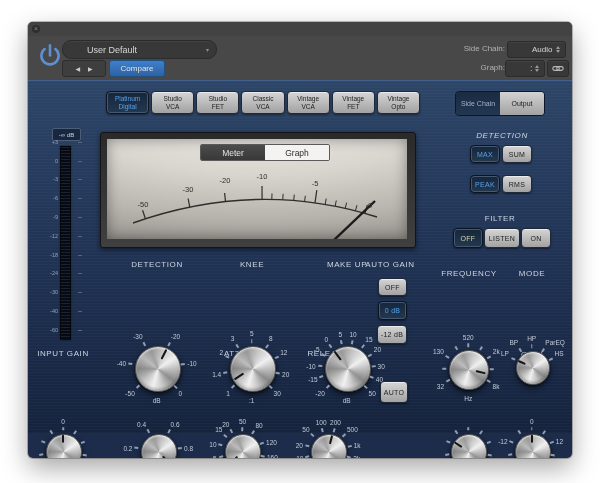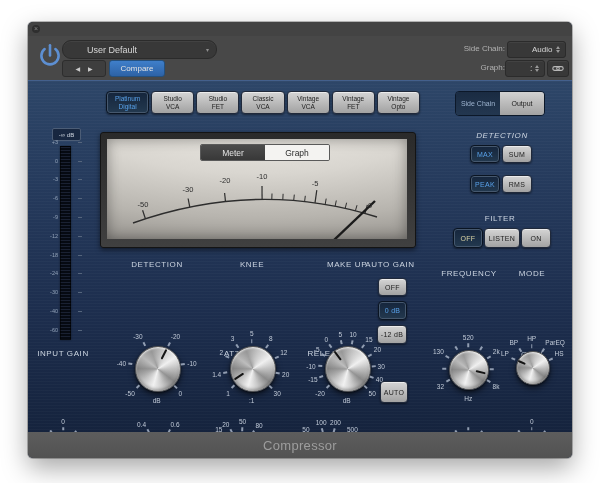--- a/index.html
+++ b/index.html
@@ -428,18 +428,14 @@
       <div class="btn-gray tiny-btn abs" style="left:474px;top:64px;width:28px;height:16px;">SUM</div>
       <div class="btn-dark tiny-btn abs" style="left:442px;top:94px;width:28px;height:16px;">PEAK</div>
       <div class="btn-gray tiny-btn abs" style="left:474px;top:94px;width:28px;height:16px;">RMS</div>
 
       <span class="ktitle abs" style="left:422px;top:133px;width:100px;">FILTER</span>
       <div class="btn-dark tiny-btn abs" style="left:425px;top:147px;width:28px;height:18px;color:#d9d2a4;">OFF</div>
       <div class="btn-gray tiny-btn abs" style="left:456px;top:147px;width:34px;height:18px;">LISTEN</div>
       <div class="btn-gray tiny-btn abs" style="left:493px;top:147px;width:28px;height:18px;">ON</div>
     </div>
 
-    <div class="abs" style="left:0;top:410px;width:100%;height:26px;background:linear-gradient(180deg,#5d5d5d,#525252);
-         display:flex;align-items:center;justify-content:center;">
-      <span style="font-size:13px;color:#9d9d9d;letter-spacing:.3px;">Compressor</span>
-    </div>
   </div>
 </div>
 
 </body></html>

